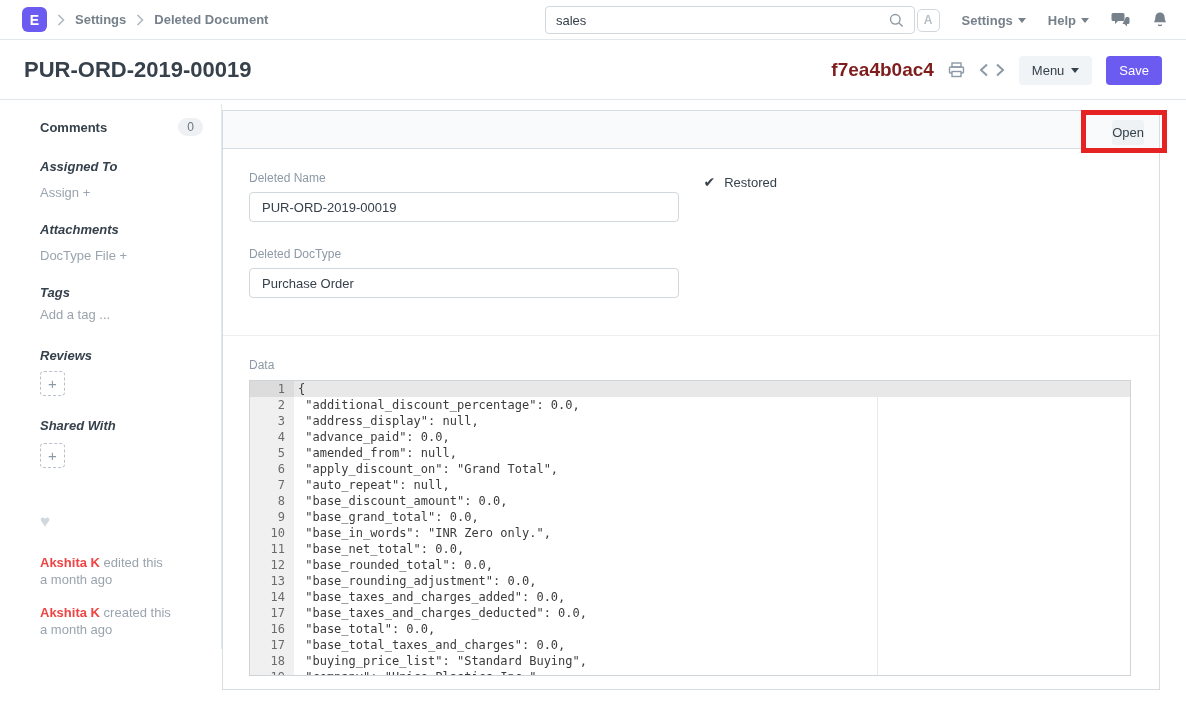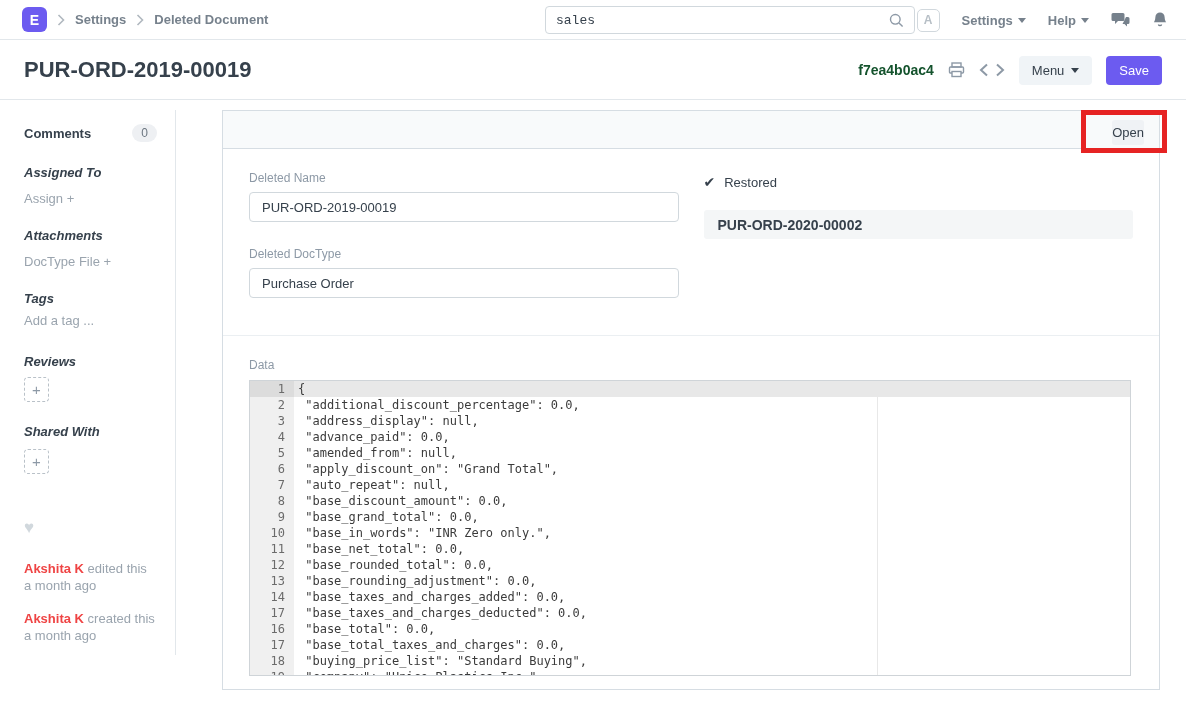--- a/index.html
+++ b/index.html
@@ -12,48 +12,48 @@
     background:#fff; border-bottom:1px solid #e2e7eb; display:flex; align-items:center; }
   .nav-logo { width:25px; height:25px; margin-left:22px; border-radius:6px;
     background:var(--accent); color:#fff; font-weight:700; font-size:14px;
     display:flex; align-items:center; justify-content:center; cursor:pointer; }
   .crumb-sep { margin:0 10px; color:#b0b8bf; }
   .crumb { color:#76818c; font-size:13px; font-weight:600; cursor:pointer; }
   .nav-search { position:absolute; left:545px; top:6px; width:370px; height:28px;
     border:1px solid #d1d8dd; border-radius:4px; background:#fff;
     display:flex; align-items:center; padding:0 10px; }
   .nav-search input { flex:1; border:none; outline:none; font-size:13px;
-    color:#36414c; font-family:Liberation Mono, monospace; background:transparent; }
+    color:#36414c; font-family:Liberation Sans, sans-serif; background:transparent; }
   .nav-right { position:absolute; right:18px; top:0; height:40px;
     display:flex; align-items:center; gap:22px; }
   .nav-avatar { width:23px; height:23px; border:1px solid #d1d8dd; border-radius:5px;
     color:#b7bfc6; font-size:12px; font-weight:600; display:flex; align-items:center;
     justify-content:center; cursor:pointer; }
   .nav-link { color:#76818c; font-size:13px; font-weight:600; cursor:pointer;
     display:flex; align-items:center; gap:5px; }
   .caret-down { width:0; height:0; border-left:4px solid transparent;
     border-right:4px solid transparent; border-top:5px solid #76818c; display:inline-block; }
 
   
   .page-head { position:absolute; top:41px; left:0; width:1186px; height:59px;
     background:#fff; border-bottom:1px solid #e2e7eb; display:flex; align-items:center; }
   .page-title { margin-left:24px; font-size:22px; font-weight:700; color:#36414c; }
   .head-right { position:absolute; right:24px; display:flex; align-items:center; gap:14px; }
-  .doc-hash { color:#14532d; font-size:14px; font-weight:600; }
+  .doc-hash { color:#7f1d1d; font-size:19px; font-weight:600; }
   .head-icon { color:#8d99a6; cursor:pointer; display:flex; align-items:center; }
   .nav-arrows { display:flex; gap:6px; }
   .btn { height:29px; border:none; border-radius:4px; font-size:13px;
     font-family:"Liberation Sans",sans-serif; cursor:pointer; padding:0 13px; }
   .btn-default { background:#f0f4f7; color:#36414c; display:flex; align-items:center; gap:7px; }
   .btn-default .caret-down { border-top-color:#36414c; border-left-width:4px; border-right-width:4px; }
   .btn-primary { background:var(--accent); color:#fff; font-weight:400; }
 
   
-  .sidebar { position:absolute; top:110px; left:0; width:176px; height:545px;
-    border-right:1px solid #e2e7eb; padding:14px 18px 0 24px; font-size:13px; }
+  .sidebar { position:absolute; top:104px; left:0; width:222px; height:545px;
+    border-right:1px solid #e2e7eb; padding:14px 18px 0 40px; font-size:13px; }
   .sb-row { display:flex; justify-content:space-between; align-items:center; margin-bottom:23px; }
   .sb-head { color:#36414c; font-weight:600; }
   .badge { background:#eef0f3; color:#6c7680; font-size:12px; padding:2px 9px;
     border-radius:10px; }
   .sb-label { color:#36414c; font-weight:600; margin-bottom:11px;font-style:italic; }
   .sb-action { color:#9aa4ae; margin-bottom:22px; cursor:pointer; }
   .sb-plus-btn { width:25px; height:25px; border:1px dashed #b9c1c8; border-radius:4px;
     background:#fff; color:#8d99a6; font-size:15px; line-height:1; cursor:pointer;
     margin-bottom:22px; display:flex; align-items:center; justify-content:center; }
   .sb-heart { color:#d1d8dd; font-size:17px; margin:44px 0 22px 0; cursor:pointer; }
@@ -216,21 +216,20 @@
       <div class="field-label">Deleted Name</div>
       <input class="field-input" type="text" value="PUR-ORD-2019-00019" style="">
       <div class="field-label" style="margin-top:11px">Deleted DocType</div>
       <input class="field-input" type="text" value="Purchase Order" style="">
     </div>
     <div class="form-col right">
       <div class="restored-row">
         <span class="check-icon">✔</span>
         <span>Restored</span>
       </div>
-      <div class="readonly-field">PUR-ORD-2020-00002</div>
     </div>
   </div>
 
   <div class="section-divider"></div>
 
   <div class="data-section">
     <div class="field-label">Data</div>
     <div class="code-editor">
       <div class="print-margin"></div>
       <div id="code-lines">

